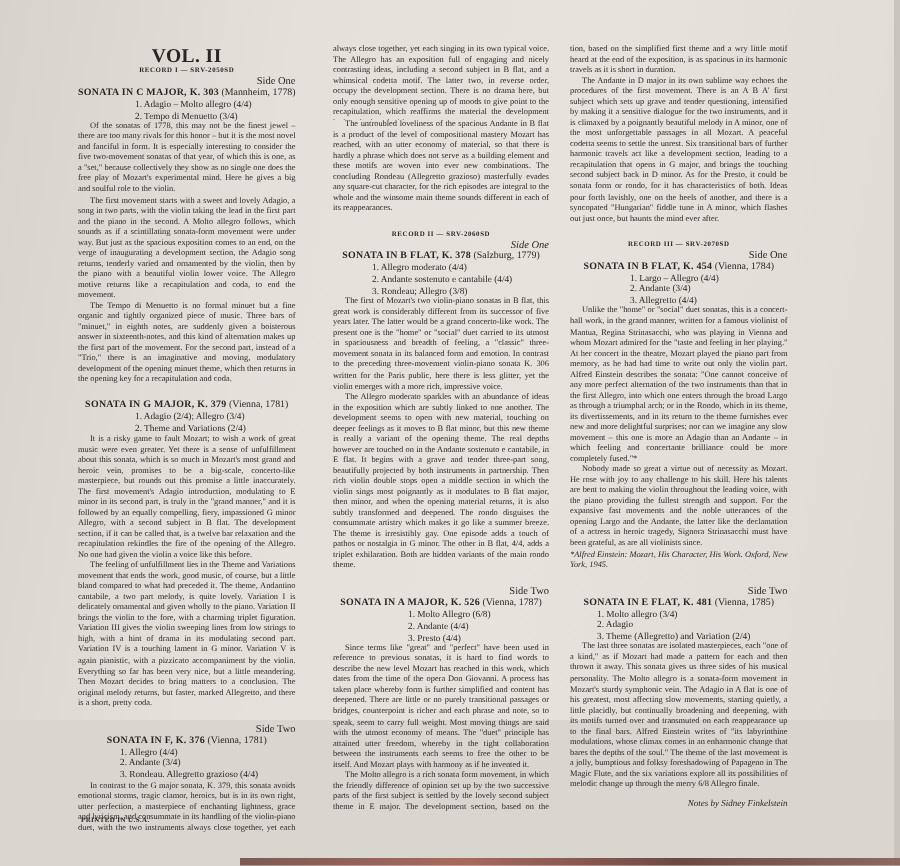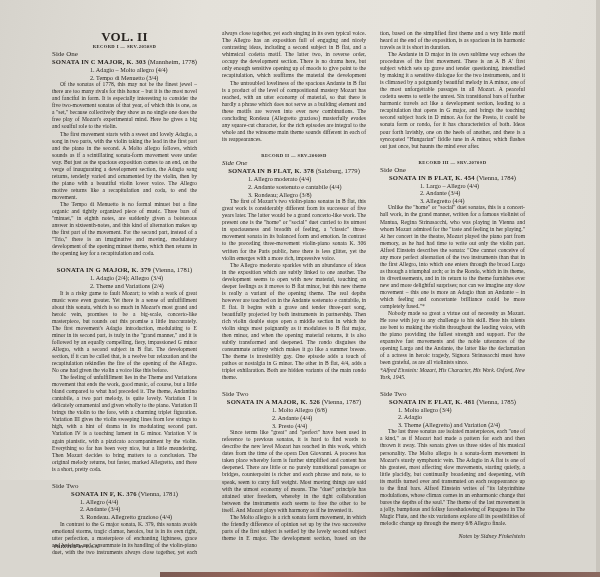--- a/index.html
+++ b/index.html
@@ -6,21 +6,21 @@
   body{width:600px;height:577px;overflow:hidden;background:#d9d6cf;font-family:"Liberation Serif","DejaVu Serif",serif;color:#2a2622;}
   .sheet{position:absolute;left:0;top:0;width:596px;height:480px;background:linear-gradient(100deg,#d6d3cc 0%,#e4e1da 30%,#e6e3dc 60%,#dedbd4 100%);}
   .edge{position:absolute;left:160px;top:572px;width:440px;height:5px;background:linear-gradient(90deg,#7a5a52,#a86a5e,#6b4a44,#8c6a60);}
   .rightedge{position:absolute;left:596px;top:0;width:4px;height:577px;background:#c9c5bd;}
   .col{position:absolute;font-size:5.6px;line-height:7.05px;text-align:justify;}
   .c1{left:52px;top:30px;width:145px;}
   .c2{left:222px;top:30px;width:144px;}
   .c3{left:380px;top:30px;width:145px;}
   .vol{font-size:13px;font-weight:bold;text-align:center;line-height:13px;letter-spacing:0.3px;}
   .rec{font-size:4.6px;font-weight:bold;text-align:center;letter-spacing:0.4px;line-height:7px;}
-  .side{font-size:7px;text-align:left;line-height:8px;}
+  .side{font-size:7px;text-align:right;line-height:8px;}
   .title{font-size:6.6px;text-align:center;line-height:8px;white-space:nowrap;}
   .title b{font-weight:bold;letter-spacing:0.2px;}
   .mv{font-size:6.2px;line-height:7.6px;text-align:left;}
   .mv div{white-space:nowrap;}
   p{margin:0;text-indent:8px;}
   .gap{height:9px;}
   .printed{position:absolute;left:54px;top:544px;font-size:4.6px;font-weight:bold;letter-spacing:0.3px;}
   .notes{text-align:right;font-style:italic;font-size:6px;margin-top:6px;}
   .foot{font-style:italic;text-indent:0;}
 </style>

